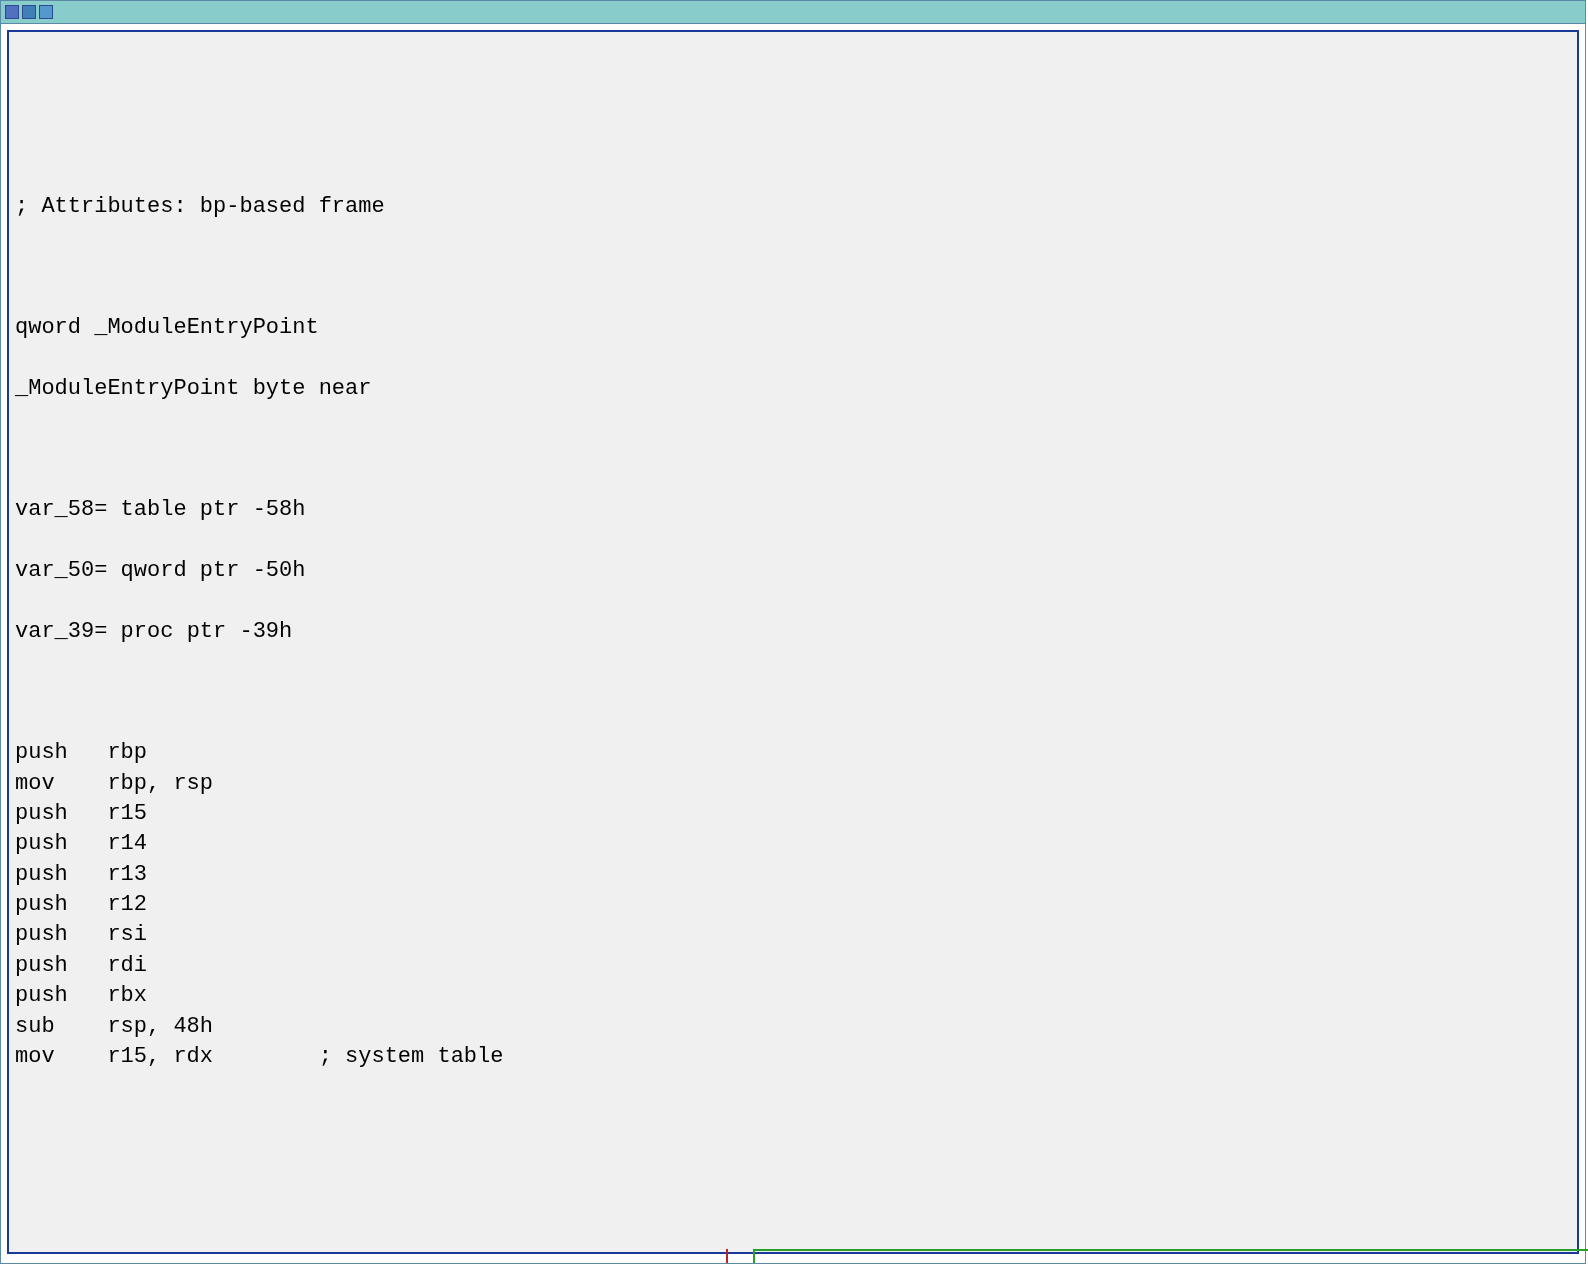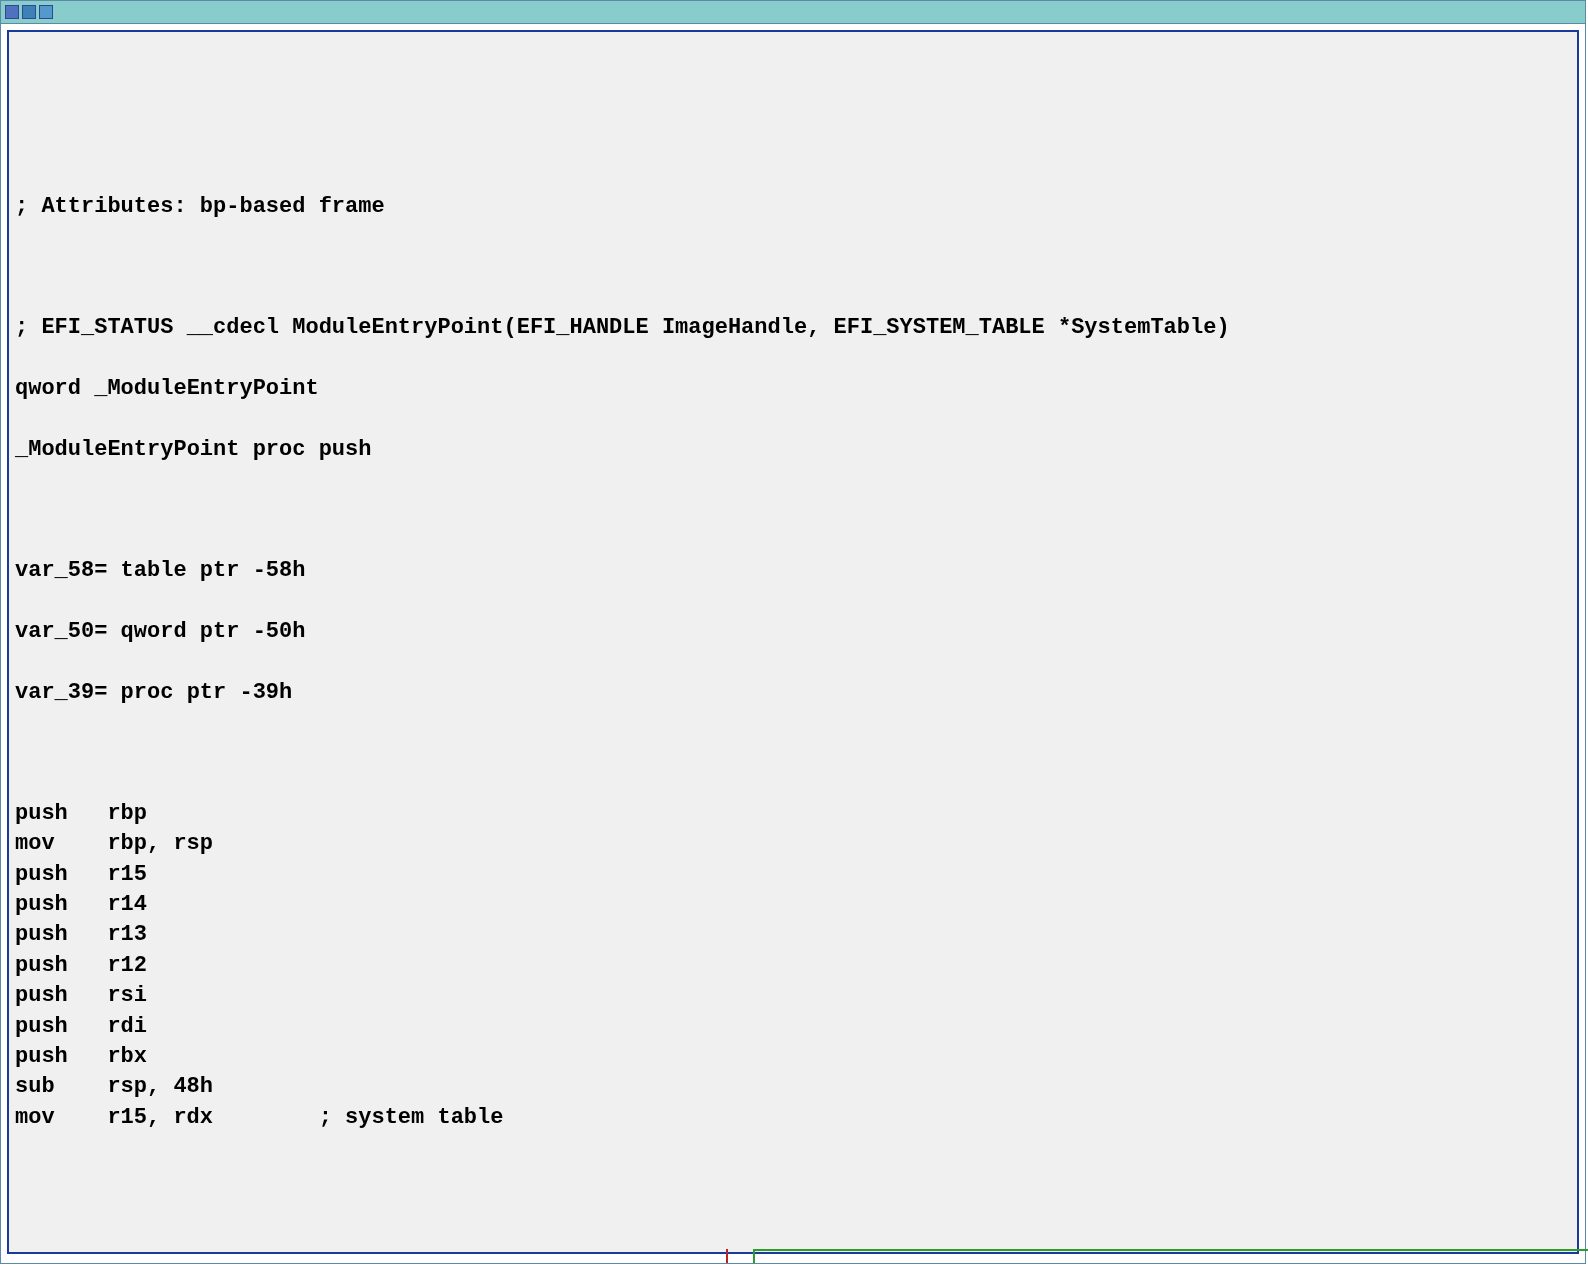--- a/index.html
+++ b/index.html
@@ -40,21 +40,20 @@
   .title-icon.i2 { background: #4080b8; }
   .title-icon.i3 { background: #5599cc; }
   .inner {
     margin: 6px 6px 0 6px;
     border: 2px solid #1a3a9a;
     background: #f0f0f0;
     width: calc(100% - 12px);
     height: calc(100% - 38px);
     box-sizing: border-box;
     overflow: hidden;
-    font-weight: bold;
   }
   .code {
     padding: 8px 6px 0 6px;
     white-space: pre;
     color: #000;
   }
   .branch-red {
     position: absolute;
     bottom: 0;
     left: 725px;
@@ -89,23 +88,22 @@
     <span class="title-icon"></span>
     <span class="title-icon i2"></span>
     <span class="title-icon i3"></span>
   </div>
   <div class="inner">
     <div class="code">
 <span class="row"> </span>
 <span class="row"> </span>
 <span class="row">; Attributes: bp-based frame</span>
 <span class="row"> </span>
-<span class="row">; EFI_STATUS __cdecl ModuleEntryPoint(EFI_HANDLE ImageHandle, EFI_SYSTEM_TABLE *SystemTable)</span>
 <span class="row">qword _ModuleEntryPoint</span>
-<span class="row">_ModuleEntryPoint proc push</span>
+<span class="row">_ModuleEntryPoint byte near</span>
 <span class="row"> </span>
 <span class="row">var_58= table ptr -58h</span>
 <span class="row">var_50= qword ptr -50h</span>
 <span class="row">var_39= proc ptr -39h</span>
 <span class="row"> </span>
 <div id="instr-container"><span class="row"><span class="mnemonic">push</span><span>rbp</span></span><span class="row"><span class="mnemonic">mov</span><span>rbp, rsp</span></span><span class="row"><span class="mnemonic">push</span><span>r15</span></span><span class="row"><span class="mnemonic">push</span><span>r14</span></span><span class="row"><span class="mnemonic">push</span><span>r13</span></span><span class="row"><span class="mnemonic">push</span><span>r12</span></span><span class="row"><span class="mnemonic">push</span><span>rsi</span></span><span class="row"><span class="mnemonic">push</span><span>rdi</span></span><span class="row"><span class="mnemonic">push</span><span>rbx</span></span><span class="row"><span class="mnemonic">sub</span><span>rsp, 48h</span></span><span class="row"><span class="mnemonic">mov</span><span>r15, rdx        ; system table</span></span></div>
     </div>
   </div>
   <div class="branch-red"></div>
   <div class="branch-green-v"></div>

